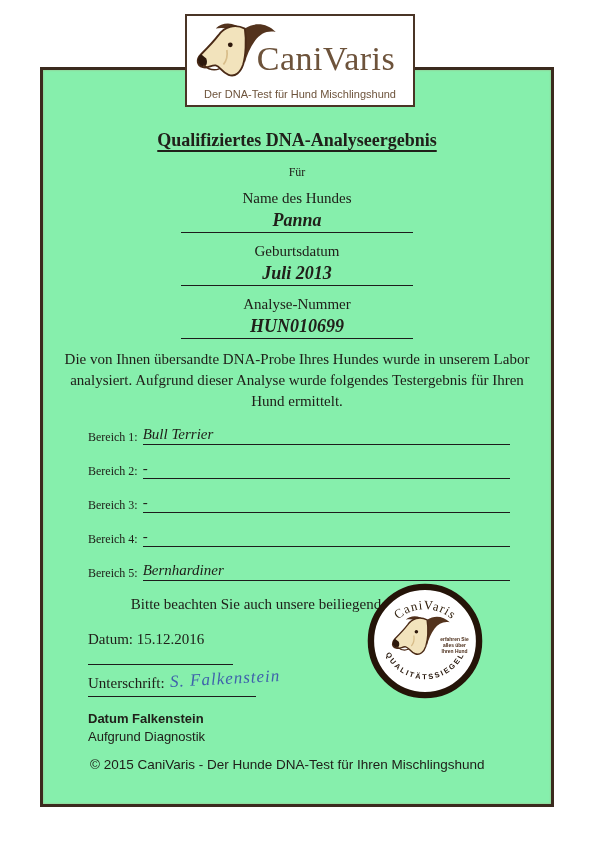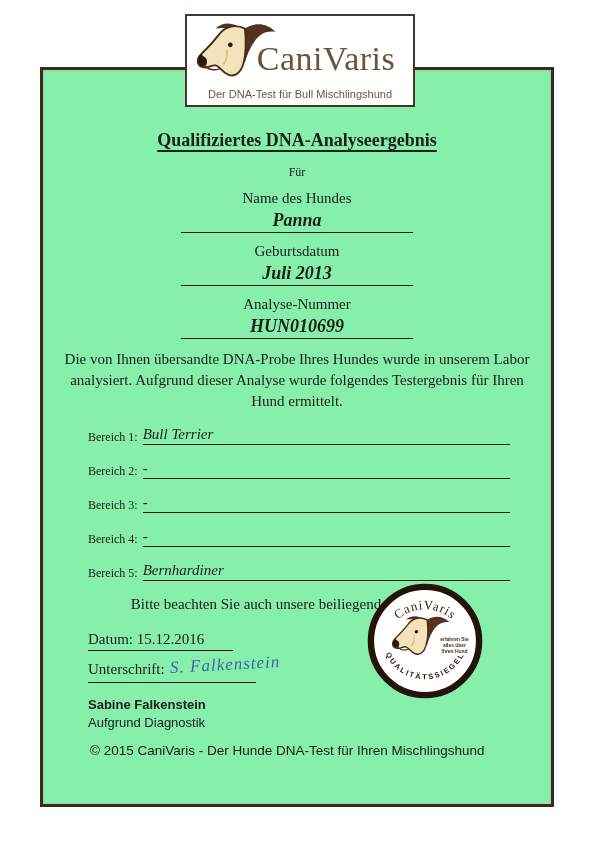--- a/index.html
+++ b/index.html
@@ -32,21 +32,21 @@
   .intro { margin:10px 16px 0; text-align:center; font-size:15px; line-height:21px; }
 
   .results { margin:10px 41px 0 45px; }
   .result-row { display:flex; align-items:flex-end; height:23px; margin-bottom:11px; }
   .result-label { font-size:12px; white-space:nowrap; }
   .result-value { flex:1; margin-left:5px; padding-bottom:1px; border-bottom:1.2px solid #1c1c1c;
                   font-size:15px; font-weight:normal; font-style:italic; line-height:18px; }
 
   .note { margin:12px auto 0; width:fit-content; font-size:15px; line-height:22px; text-align:left; }
 
-  .datum-row { margin:16px 0 0 45px; width:fit-content; min-width:145px; padding-bottom:2px;
+  .datum-row { margin:16px 0 0 45px; width:fit-content; min-width:145px; padding-bottom:16px;
                border-bottom:1.2px solid #1c1c1c; font-size:15px; }
   .sig-row { position:relative; margin:10px 0 0 45px; width:fit-content; min-width:168px;
              padding-bottom:4px; border-bottom:1.2px solid #1c1c1c; font-size:15px; }
   .signature { position:absolute; left:82px; top:-6px; color:#3f62ab; white-space:nowrap;
                font-style:italic; font-size:17px; transform:rotate(-3deg); letter-spacing:1px; }
   .signer-name { margin:14px 0 0 45px; font-family:"Liberation Sans", sans-serif;
                  font-size:13px; font-weight:bold; }
   .signer-org { margin:3px 0 0 45px; font-family:"Liberation Sans", sans-serif; font-size:13px; }
   .copyright { margin:13px 0 0 47px; font-family:"Liberation Sans", sans-serif; font-size:13.5px; }
 
@@ -73,21 +73,21 @@
   </symbol>
 </svg>
 
 <div class="page">
 
   <div class="logo-box">
     <svg class="logo-dog" viewBox="0 0 100 84">
       <use href="#dog-head"></use>
     </svg>
     <div class="logo-brand">CaniVaris</div>
-    <div class="logo-tagline">Der DNA-Test für Bull Mischlingshund</div>
+    <div class="logo-tagline">Der DNA-Test für Hund Mischlingshund</div>
   </div>
 
   <div class="frame">
     <div class="content">
 
       <div class="title">Qualifiziertes DNA-Analyseergebnis</div>
       <div class="for-line">Für</div>
 
       <div class="field">
         <div class="field-label">Name des Hundes</div>
@@ -131,21 +131,21 @@
         <div>Bitte beachten Sie auch unsere beiliegende Information</div>
       </div>
 
       <div class="datum-row"><span>Datum:</span>&nbsp;<span>15.12.2016</span></div>
 
       <div class="sig-row">
         <span>Unterschrift:</span>
         <span class="signature">S. Falkenstein</span>
       </div>
 
-      <div class="signer-name">Sabine Falkenstein</div>
+      <div class="signer-name">Datum Falkenstein</div>
       <div class="signer-org">Aufgrund Diagnostik</div>
 
       <div class="copyright">© 2015 CaniVaris - Der Hunde DNA-Test für Ihren Mischlingshund</div>
     </div>
   </div>
 
   <svg class="seal" viewBox="0 0 120 120">
     <defs>
       <path id="sealTopArc" d="M21,56 A41,41 0 0 1 99,56" fill="none"></path>
       <path id="sealBotArc" d="M18,68 A44,44 0 0 0 102,68" fill="none"></path>

